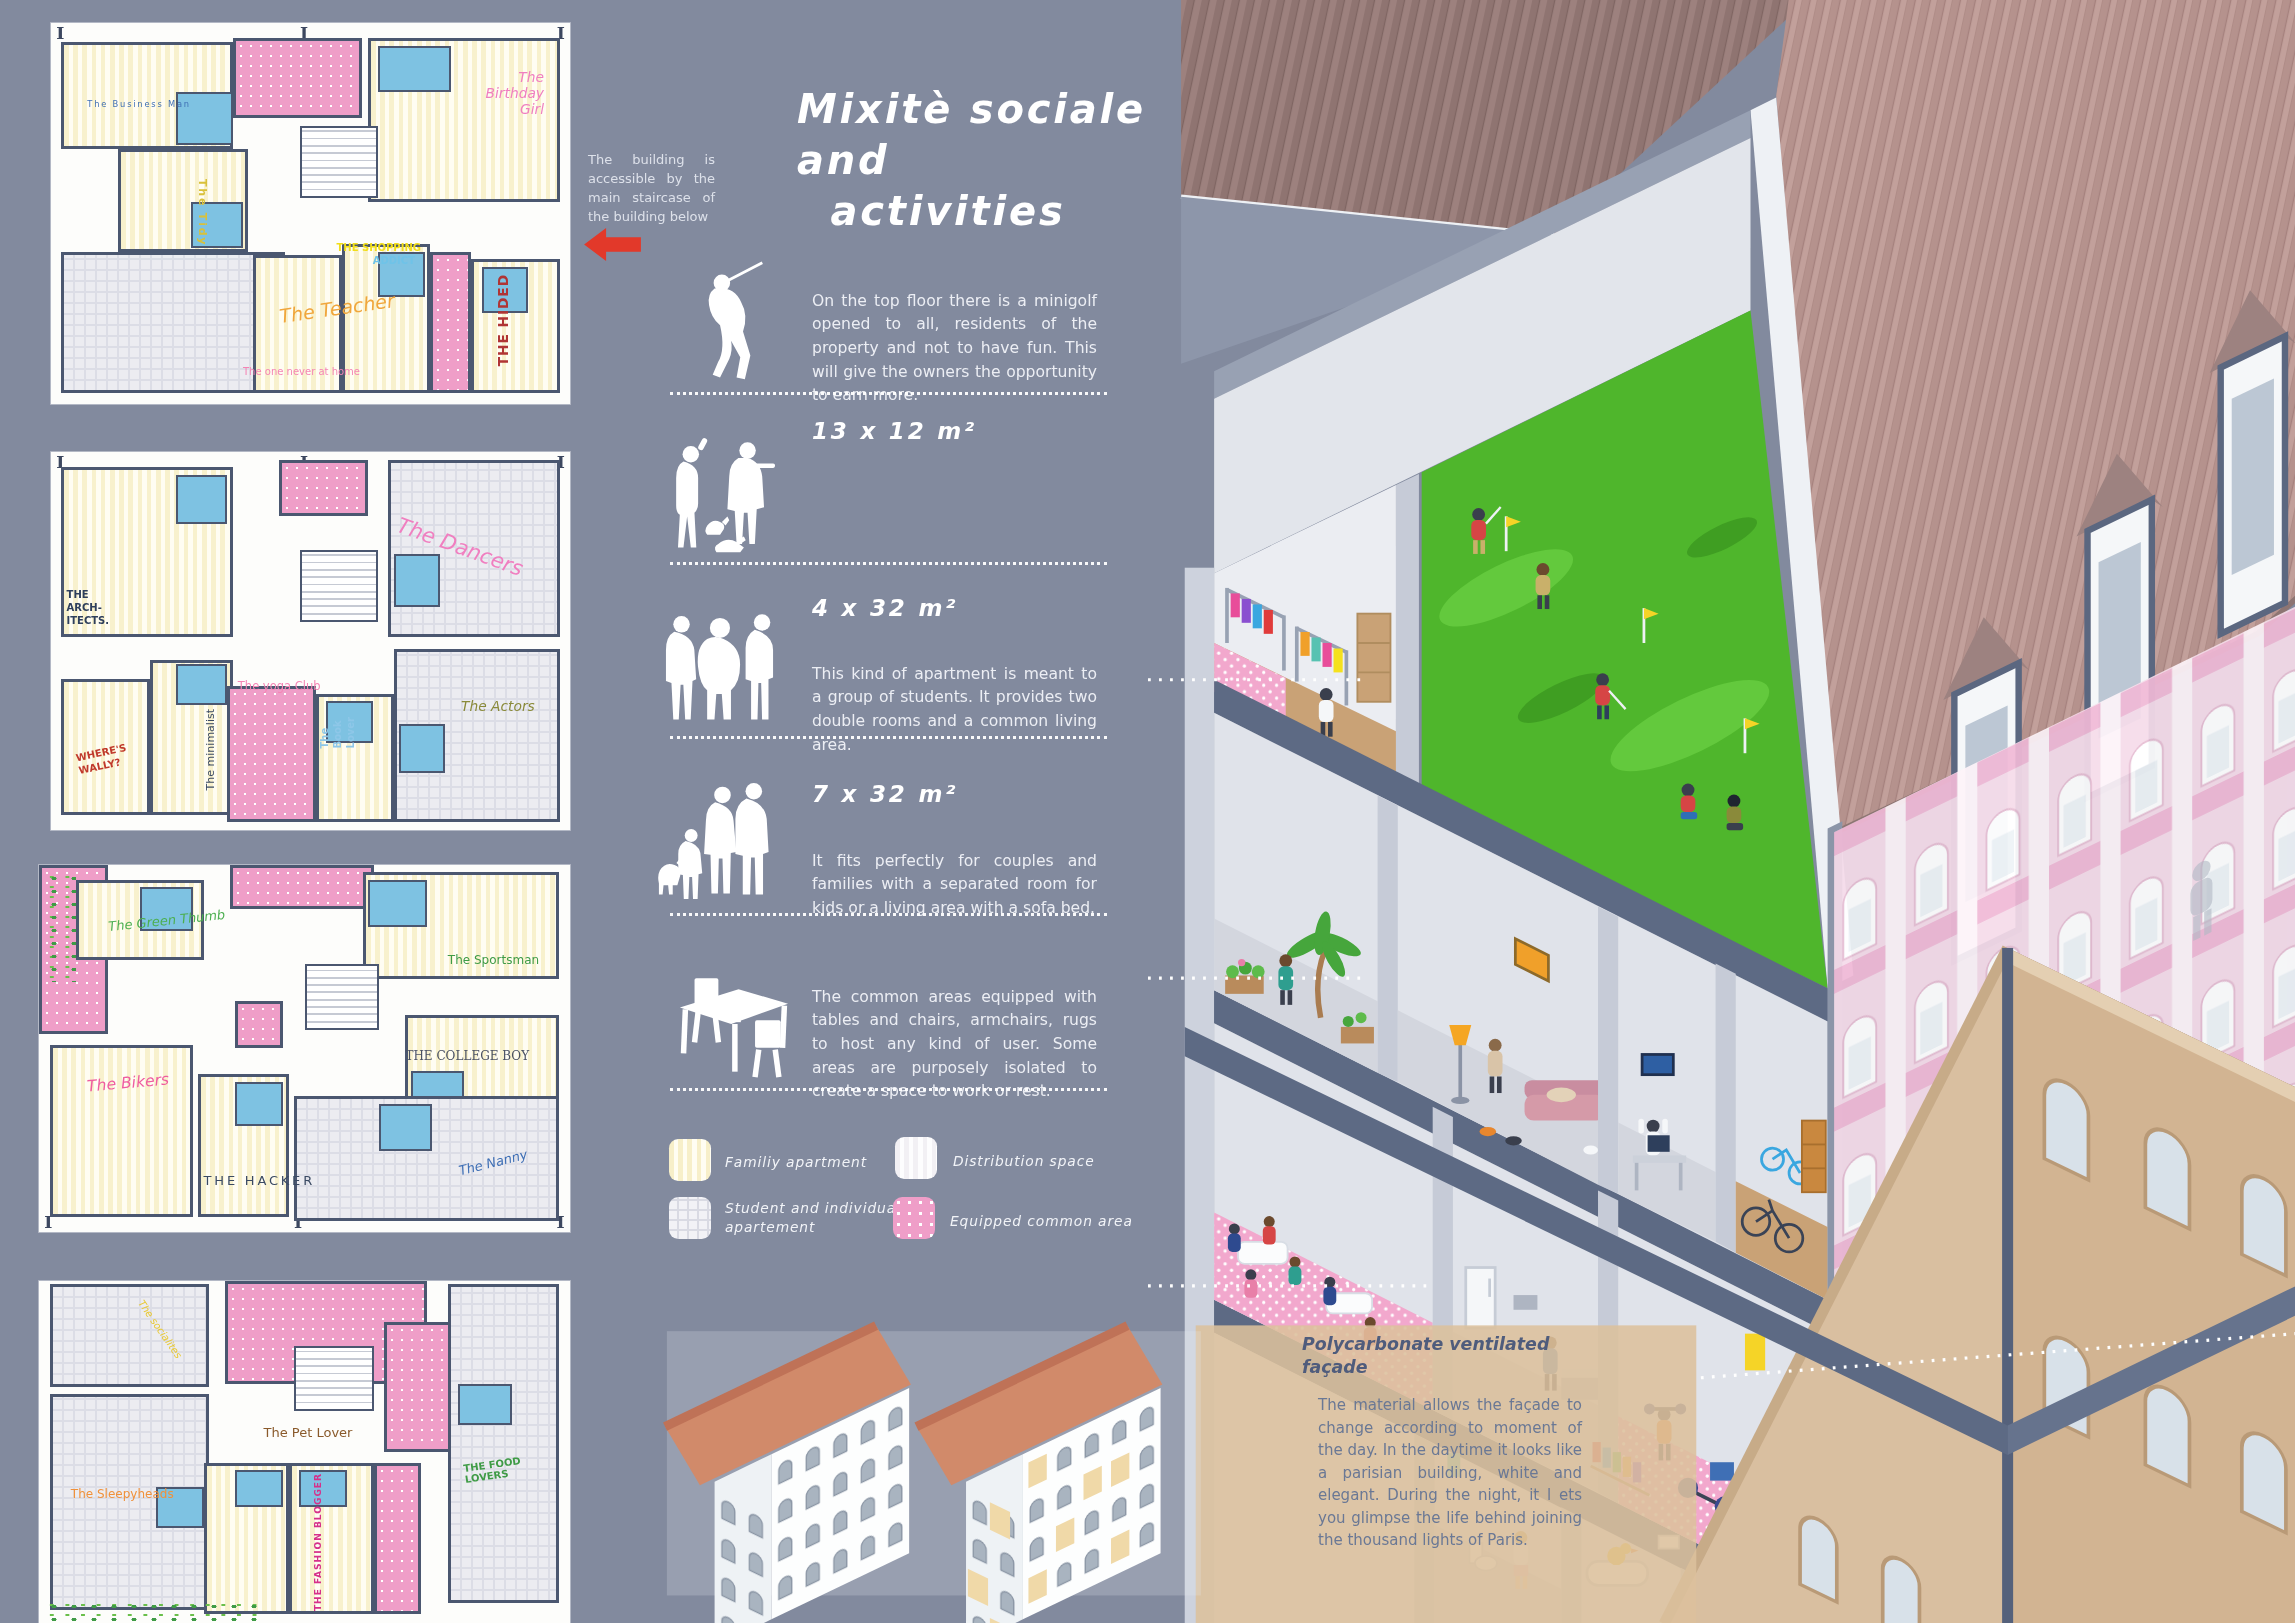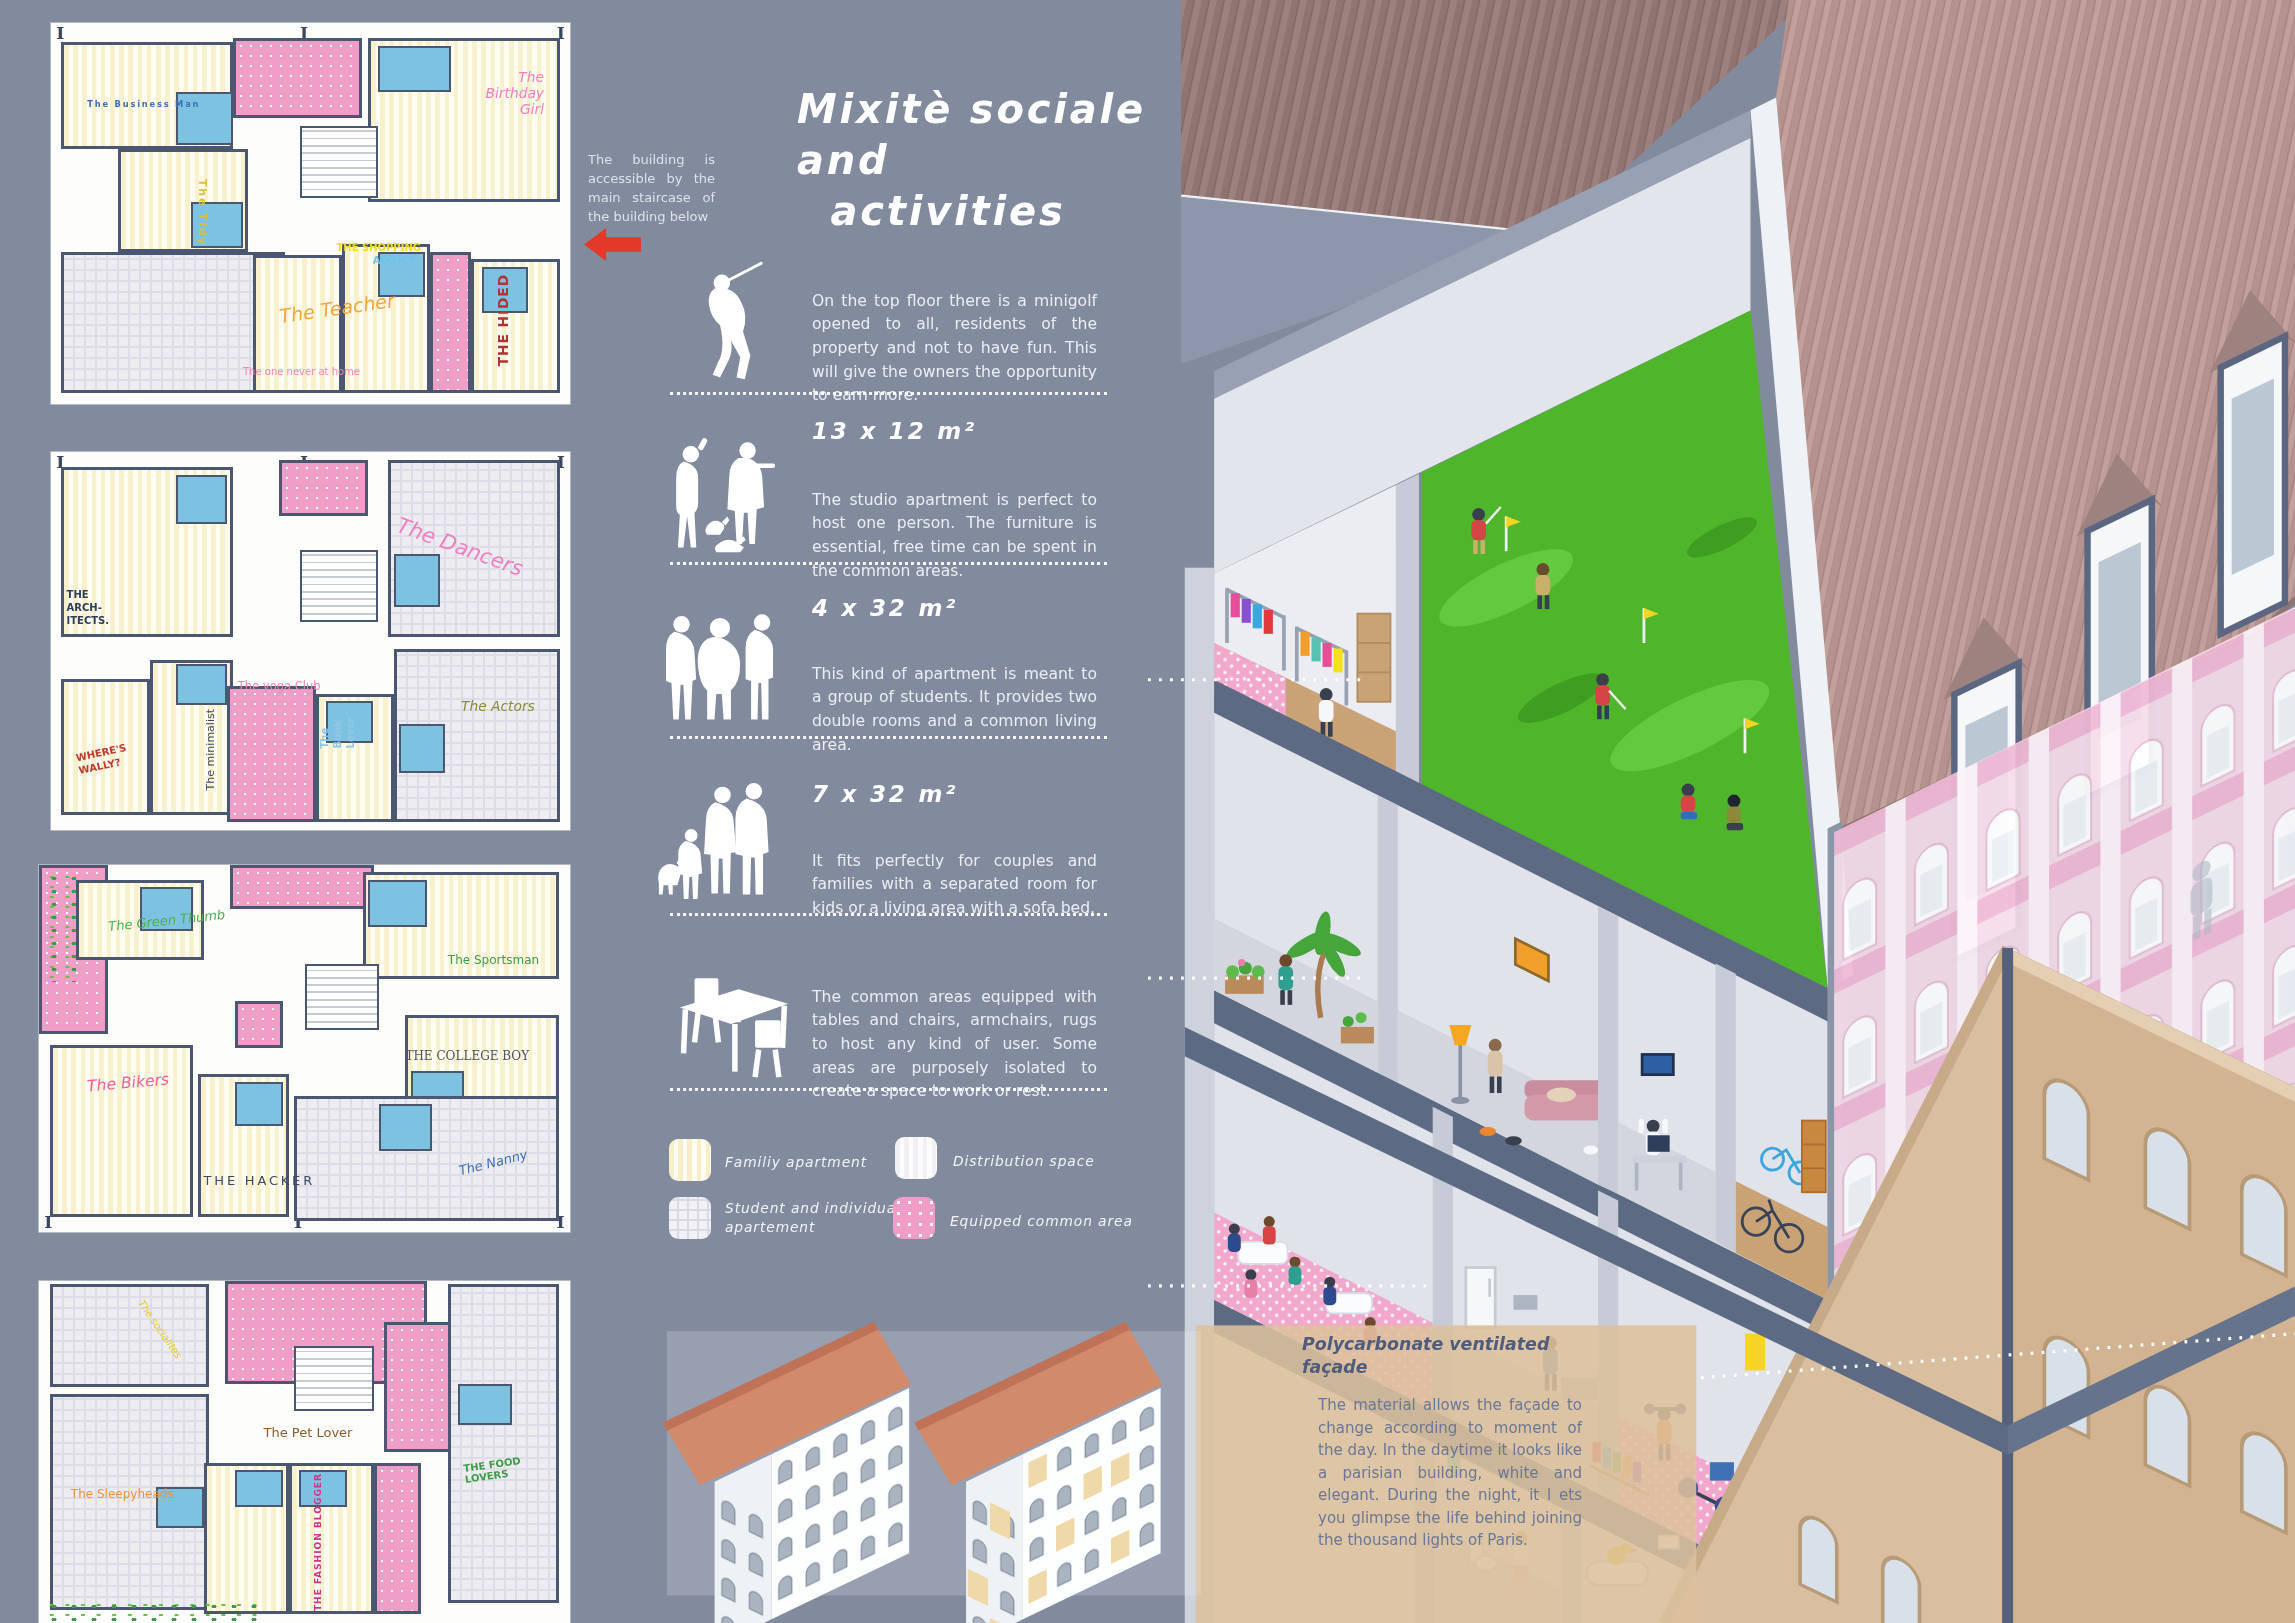--- a/index.html
+++ b/index.html
@@ -50,21 +50,21 @@
       repeating-linear-gradient(90deg,#ececf1 0 9.2px,#dcdde6 9.2px 11px);}
   .rs{background:repeating-linear-gradient(0deg,#fff 0 5.5px,#c6cad4 5.5px 7.3px);border-width:2.8px;}
   .lbl{position:absolute;white-space:pre-line;font-family:"DejaVu Sans",sans-serif;}
   .ibeam{position:absolute;color:#3c475f;font-family:"DejaVu Serif",serif;
          font-weight:700;font-size:17.4px;}
   .greens{position:absolute;background-image:radial-gradient(#3f9b46 2.3px,transparent 2.8px),
           radial-gradient(#6abf4b 1.8px,transparent 2.3px);
           background-size:20px 13px,15.6px 10px;}
 
   
-  #l-bman{left:7%;top:20%;font-size:8.3px;color:#3f6fb5;letter-spacing:1.8px;font-weight:700;}
+  #l-bman{left:7%;top:20%;font-size:8.3px;color:#3f6fb5;letter-spacing:1.8px;font-weight:400;}
   #l-tidy{left:28%;top:41%;font-size:11px;color:#d9c13a;font-weight:700;
           writing-mode:vertical-rl;letter-spacing:1.8px;}
   #l-teach{left:44%;top:72%;font-size:19px;color:#f0a63c;transform:rotate(-8deg);font-style:italic;}
   #l-bgirl{left:77%;top:12%;font-size:13.8px;color:#f07fc0;font-style:italic;text-align:right;width:18%;}
   #l-shop{left:55%;top:57.5%;font-size:10px;color:#f2de1a;font-weight:700;}
   #l-addict{left:62%;top:61%;font-size:10px;color:#6fc3e8;font-weight:700;}
   #l-never{left:37%;top:90%;font-size:10px;color:#f585b5;}
   #l-hided{left:85.5%;top:66%;font-size:13.8px;color:#b03434;font-weight:700;
            writing-mode:vertical-rl;transform:rotate(180deg);letter-spacing:0.9px;}
   #l-arch{left:3%;top:36%;font-size:10px;color:#2e3f5c;font-weight:700;line-height:1.3;}
@@ -687,21 +687,20 @@
       <circle cx="26" cy="26" r="9"></circle>
       <path d="M18,34 q-8,4 -8,18 l0,30 q0,8 4,10 l-2,36 6,0 4,-34 4,34 6,0 -2,-38 q4,-4 4,-10 l0,-28 q0,-14 -16,-18 z"></path>
       <rect x="36" y="8" width="6" height="14" rx="3" transform="rotate(28 39 15)"></rect>
       <circle cx="88" cy="22" r="9"></circle>
       <path d="M78,30 q-10,6 -10,20 l-2,36 8,2 2,36 6,0 2,-34 4,0 2,34 6,0 2,-38 8,-2 -2,-34 q-2,-16 -16,-20 z"></path>
       <rect x="96" y="36" width="22" height="5" rx="2"></rect>
       <path d="M44,104 q6,-8 14,-4 q6,2 4,8 l-4,6 -14,0 q-4,-4 0,-10 z M60,100 l6,-6 2,4 -4,6 z"></path>
       <path d="M56,124 q10,-8 20,-2 l8,6 -4,5 -26,0 q-4,-6 2,-9 z M76,120 l8,-4 2,4 -6,4 z"></path>
     </svg>
   </div>
-  <p class="para" style="left:812px;top:473px">The studio apartment is perfect to host one person. The furniture is essential, free time can be spent in the common areas.</p>
   <div class="divider" style="top:562px"></div>
 
   <div class="sizehead" style="left:812px;top:595px">4 x 32 m²</div>
   <div class="icon-box" style="left:663px;top:606px">
     <svg width="124" height="119" viewBox="0 0 135 130" fill="#fff">
       <circle cx="20" cy="20" r="9"></circle>
       <path d="M12,28 q-9,5 -9,20 l0,34 6,2 2,40 6,0 2,-38 3,0 2,38 6,0 2,-42 4,-2 -2,-32 q-2,-16 -22,-20 z"></path>
       <circle cx="62" cy="24" r="11"></circle>
       <path d="M48,36 q-12,8 -10,30 q2,20 10,26 l0,32 8,0 2,-28 6,0 2,28 8,0 0,-32 q10,-8 10,-28 q0,-20 -18,-28 q-9,-4 -18,0 z"></path>
       <circle cx="108" cy="18" r="9"></circle>

